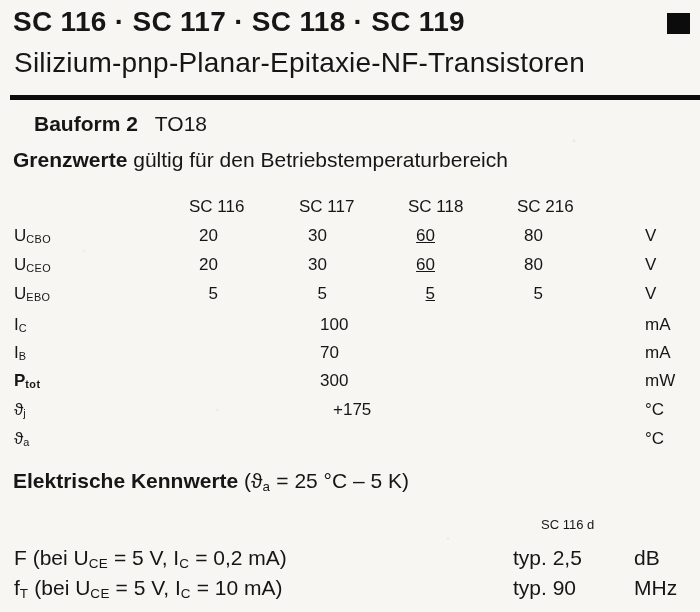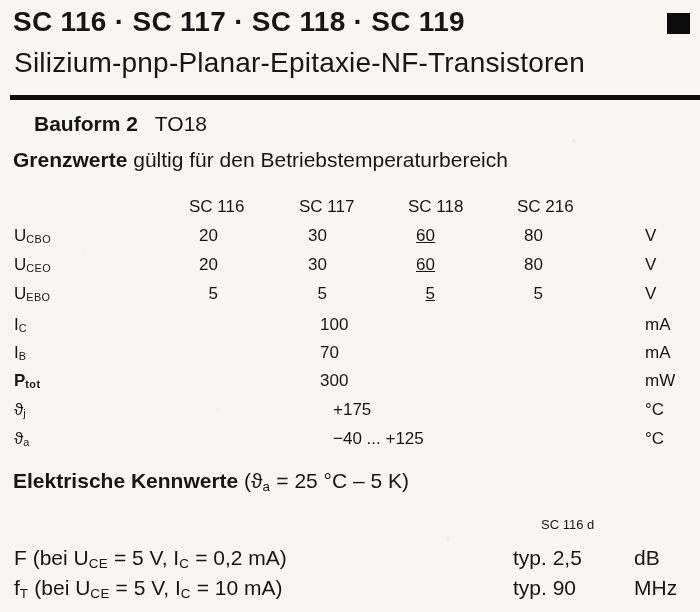--- a/index.html
+++ b/index.html
@@ -118,21 +118,20 @@
   </div>
 
   <div class="trow" style="top:398px">
     <span class="lbl"><span>ϑ</span><span class="sb">j</span></span>
     <span class="mrng">+175</span>
     <span class="u">°C</span>
   </div>
 
   <div class="trow" style="top:427px">
     <span class="lbl"><span>ϑ</span><span class="sb">a</span></span>
-    <span class="mrng">−40 ... +125</span>
     <span class="u">°C</span>
   </div>
 
   <div class="abs kenn">
     <span class="b">Elektrische Kennwerte</span><span><span> (ϑ</span><span class="sb">a</span><span> = 25 °C – 5 K)</span></span>
   </div>
 
   <div class="abs col-hdr">SC 116 d</div>
 
   <div class="krow" style="top:545px">

